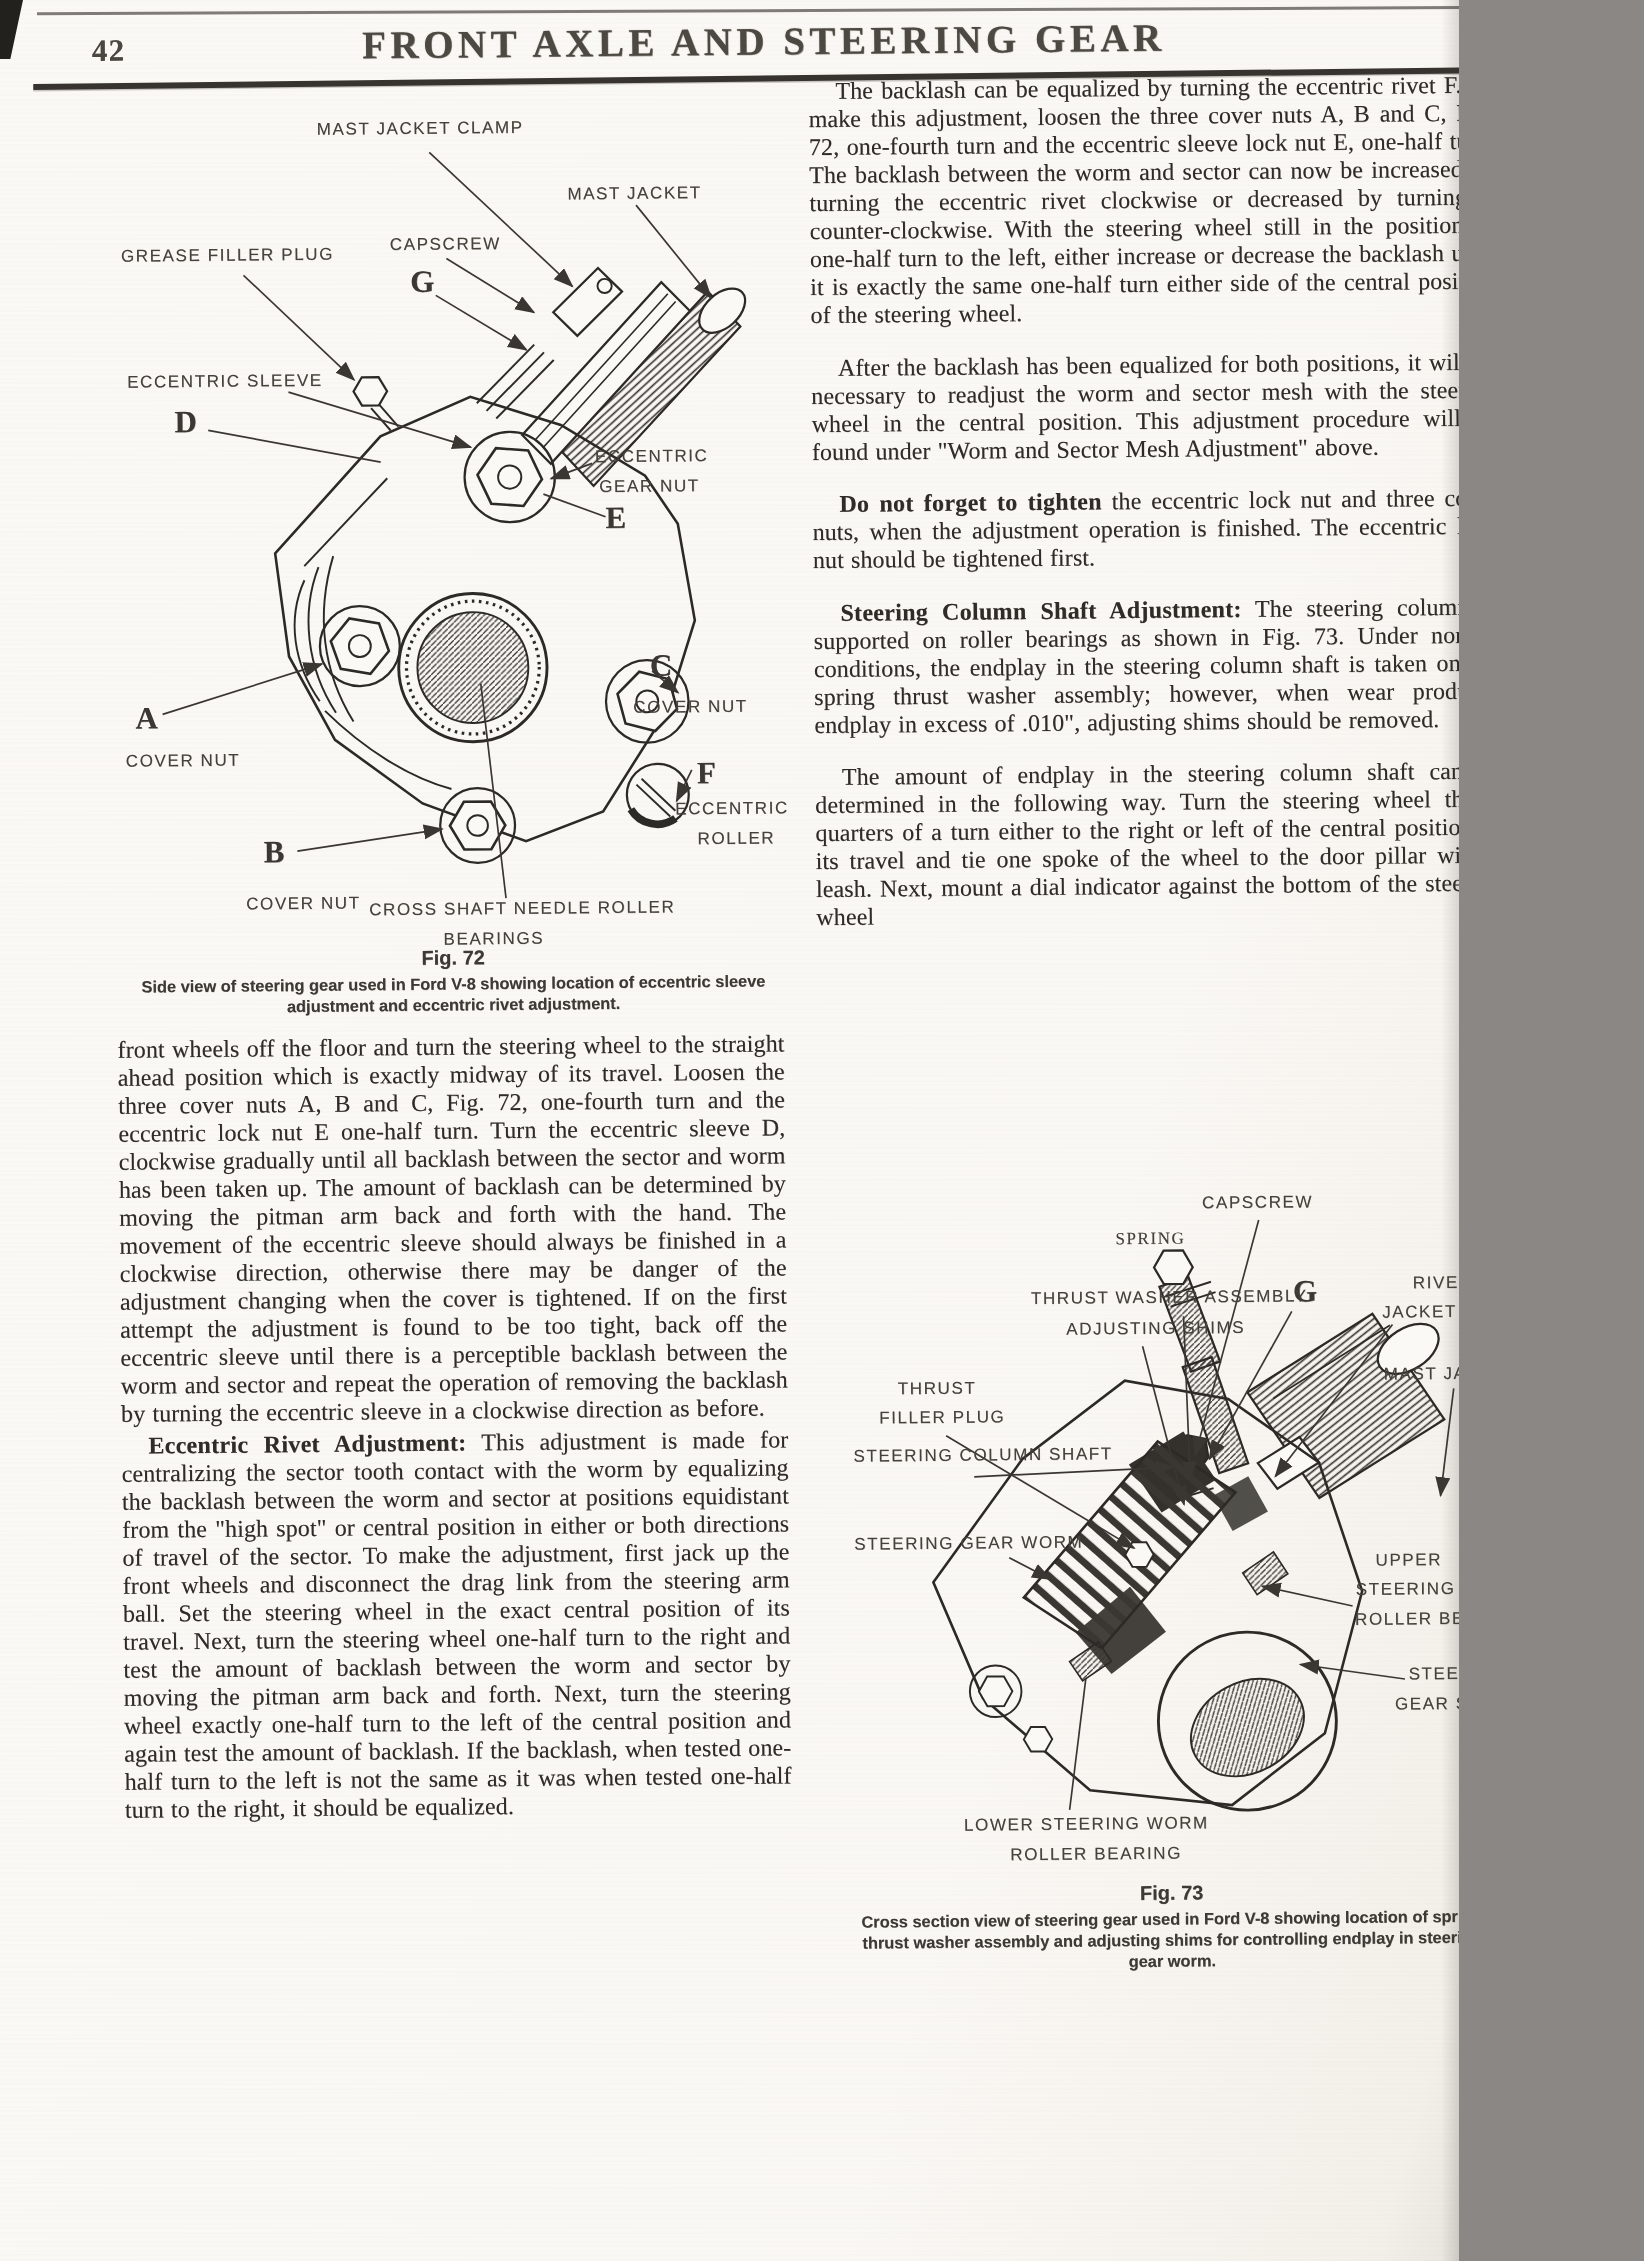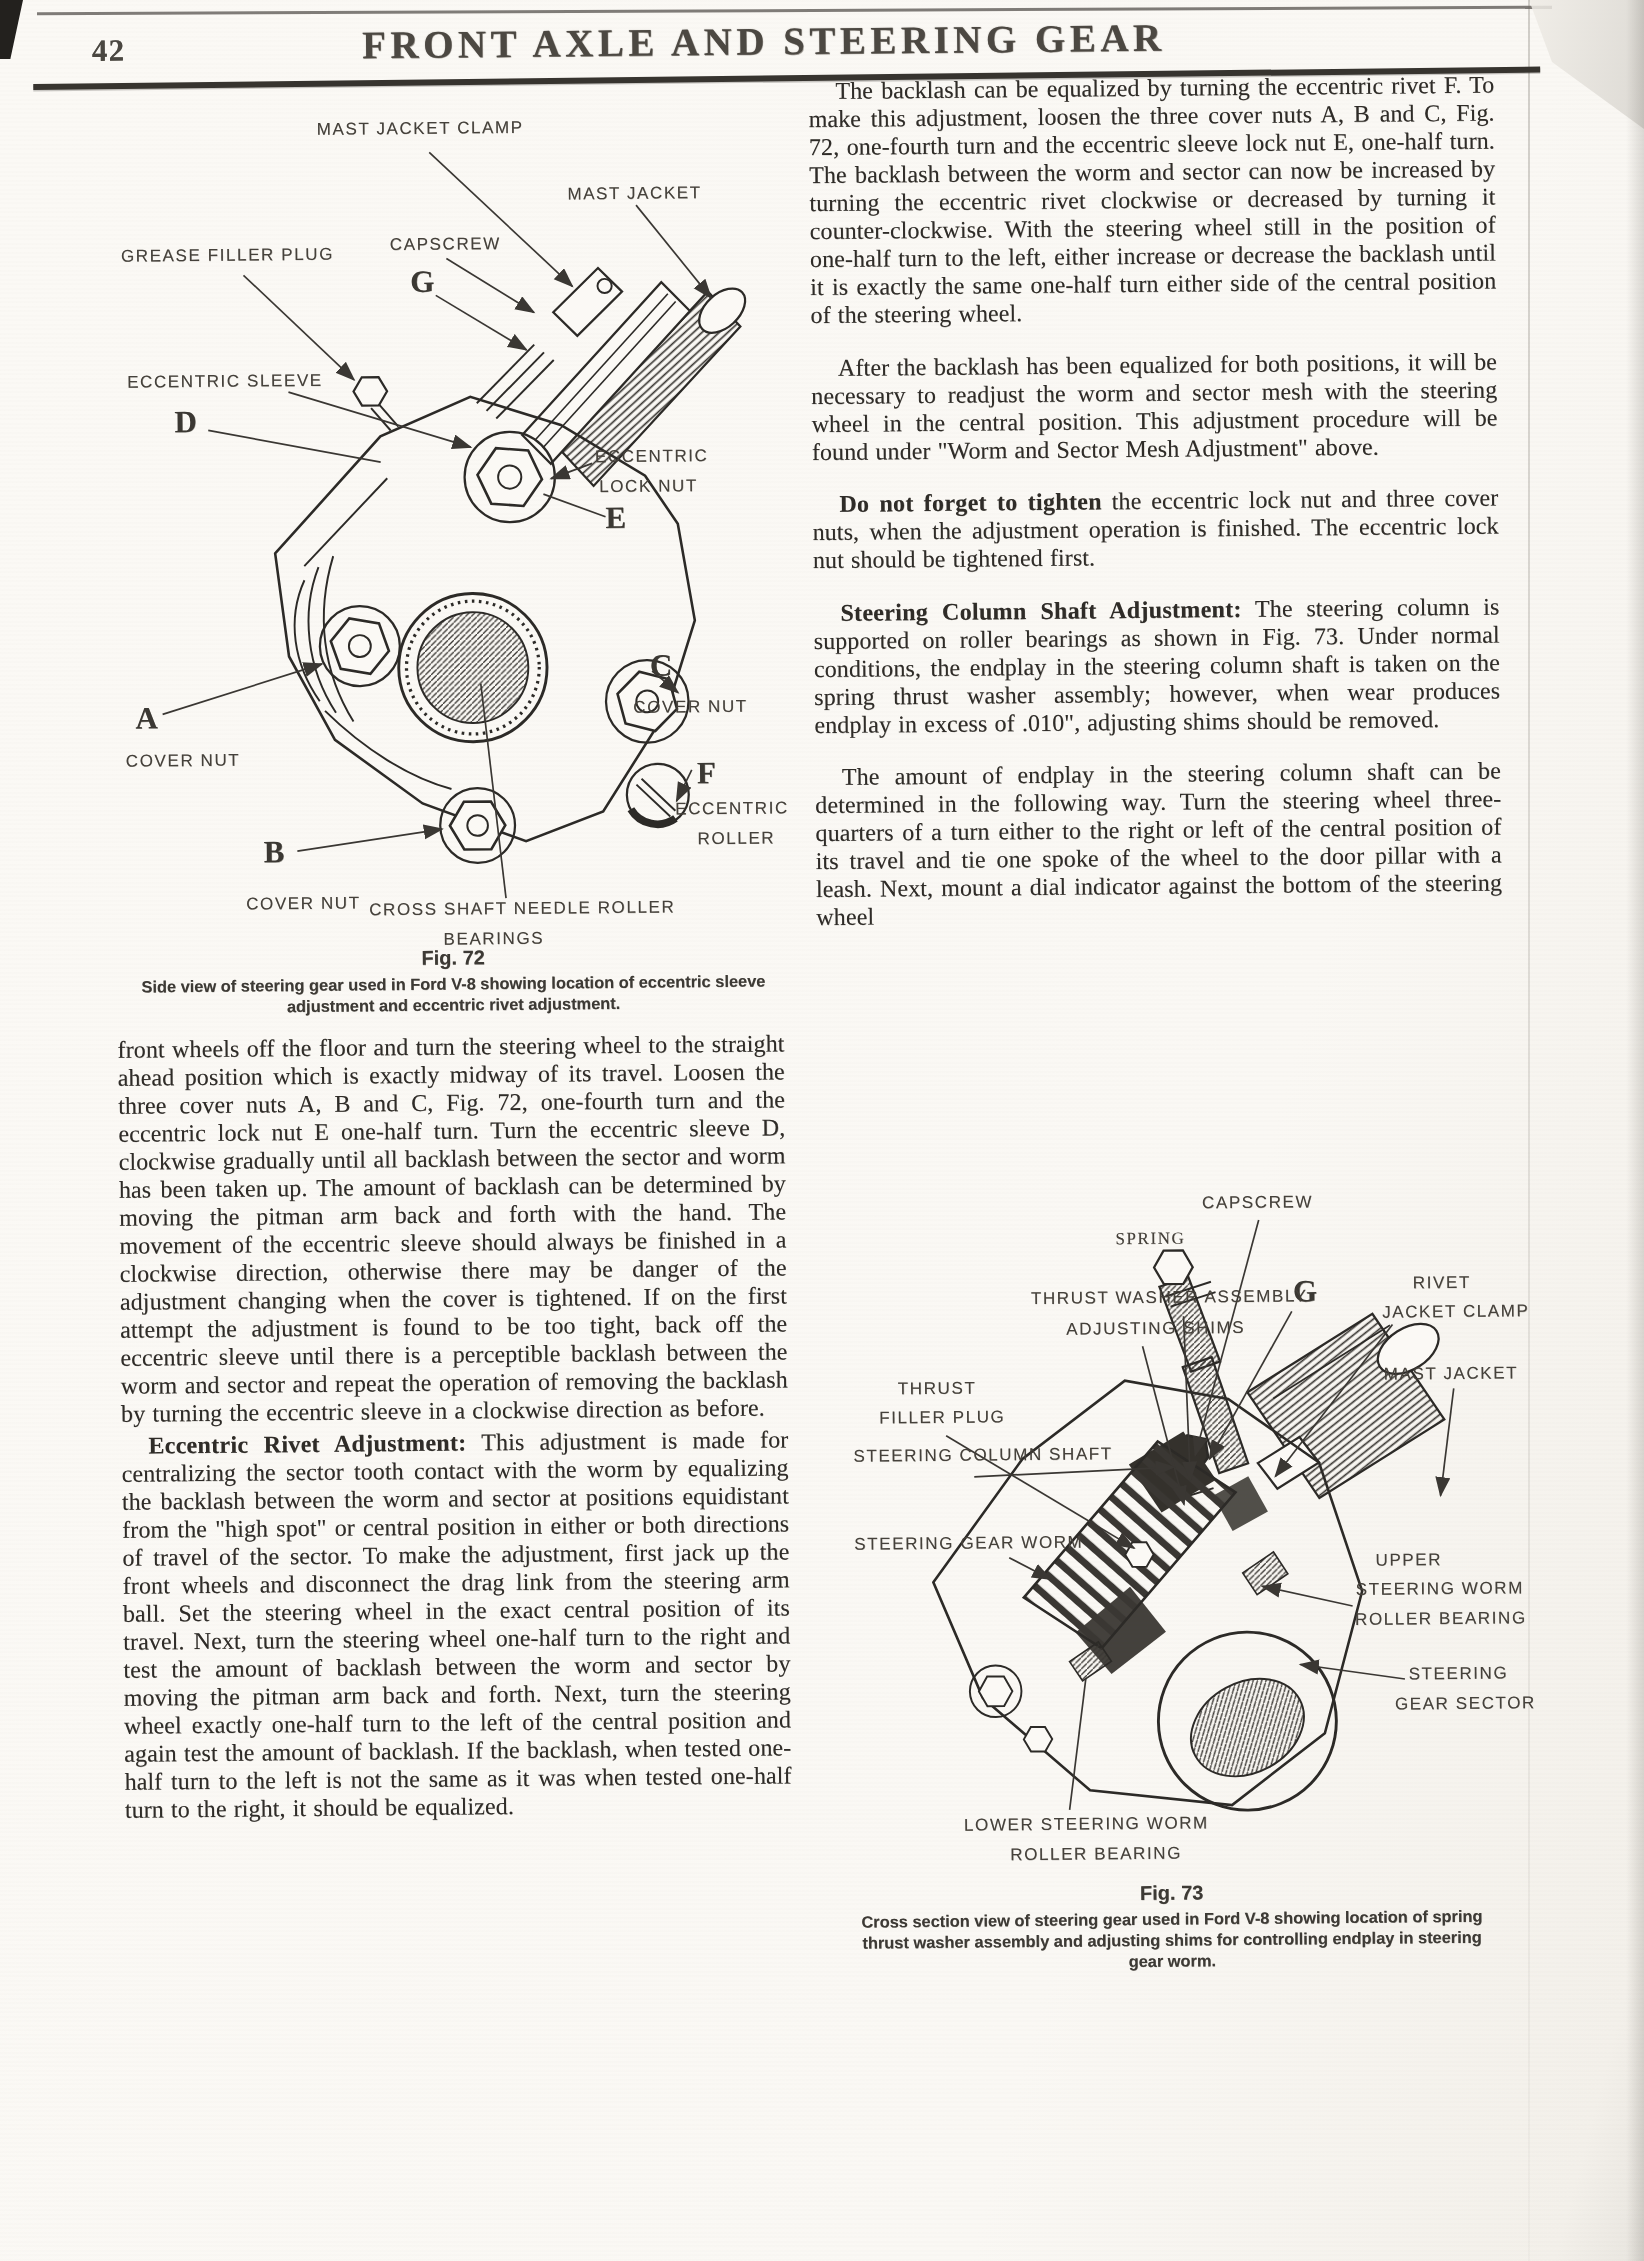--- a/index.html
+++ b/index.html
@@ -1,17 +1,17 @@
 <!DOCTYPE html>
 <html style="font-size:10.3px"><head>
 <meta charset="utf-8">
 <style>
   html,body{margin:0;padding:0;background:#8a8784;}
   .page{
-    position:relative;width:1644px;height:2261px;overflow:hidden;
+    position:relative;width:1459px;height:2261px;overflow:hidden;
     background:
       repeating-linear-gradient(to bottom, rgba(90,80,70,.012) 0 1.9px, rgba(0,0,0,0) 1.9px 4.5px),
       linear-gradient(105deg,#fbf9f5 0%,#faf8f4 70%,#f3f0ea 96%,#e8e5df 100%);
     font-family:"Liberation Serif","DejaVu Serif",serif;color:#34312d;
   }
   .corner-mark{position:absolute;left:0;top:0;width:23px;height:59px;background:#23211e;
     clip-path:polygon(0 0,100% 0,45% 100%,0 100%);}
   .top-edge{position:absolute;left:37px;top:9px;width:1515px;height:2.6px;background:#55524d;
     transform:rotate(-0.25deg);opacity:.75;}
   .tr-wedge{position:absolute;left:1529px;top:0;width:115px;height:129px;
@@ -160,21 +160,21 @@
     </svg>
 
     <div class="fig-label" style="left:326px;top:115px;">MAST JACKET CLAMP</div>
     <div class="fig-label" style="left:576px;top:182px;">MAST JACKET</div>
     <div class="fig-label" style="left:129px;top:240px;">GREASE FILLER PLUG</div>
     <div class="fig-label" style="left:398px;top:231px;">CAPSCREW</div>
     <div class="fig-letter" style="left:418px;top:260px;">G</div>
     <div class="fig-label" style="left:134px;top:366px;">ECCENTRIC SLEEVE</div>
     <div class="fig-letter" style="left:181px;top:398px;">D</div>
     <div class="fig-label" style="left:601px;top:445px;">ECCENTRIC</div>
-    <div class="fig-label" style="left:605px;top:475px;">LOCK NUT</div>
+    <div class="fig-label" style="left:605px;top:475px;">GEAR NUT</div>
     <div class="fig-letter" style="left:611px;top:498px;">E</div>
     <div class="fig-letter" style="left:654px;top:646px;">C</div>
     <div class="fig-label" style="left:637px;top:696px;">COVER NUT</div>
     <div class="fig-letter" style="left:139px;top:694px;">A</div>
     <div class="fig-label" style="left:129px;top:745px;">COVER NUT</div>
     <div class="fig-letter" style="left:266px;top:829px;">B</div>
     <div class="fig-label" style="left:248px;top:889px;">COVER NUT</div>
     <div class="fig-letter" style="left:700px;top:754px;">F</div>
     <div class="fig-label" style="left:678px;top:798px;">ECCENTRIC</div>
     <div class="fig-label" style="left:700px;top:828px;">ROLLER</div>

